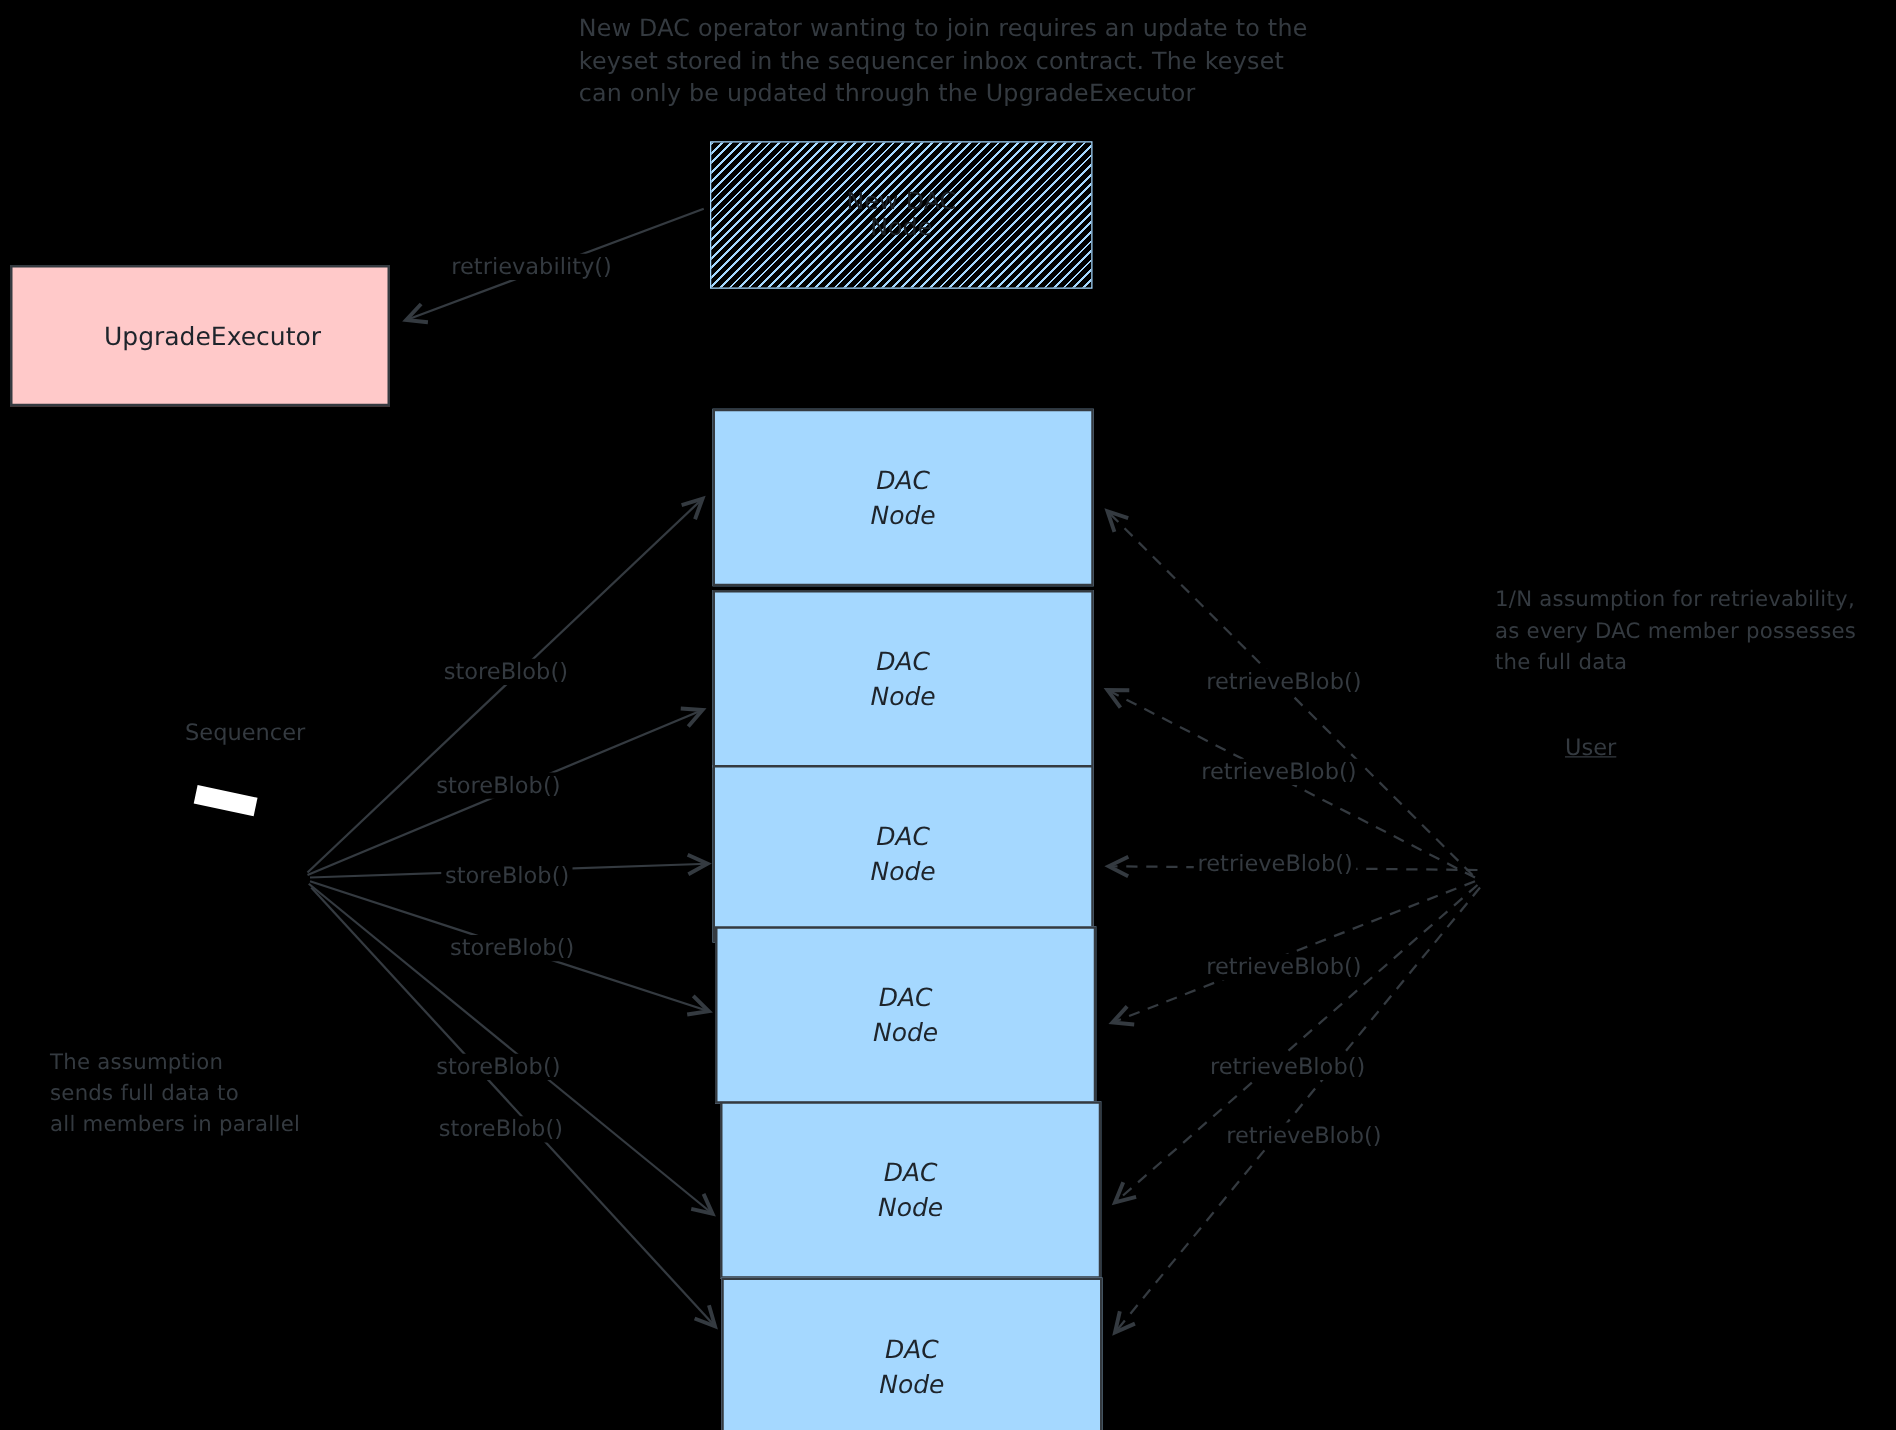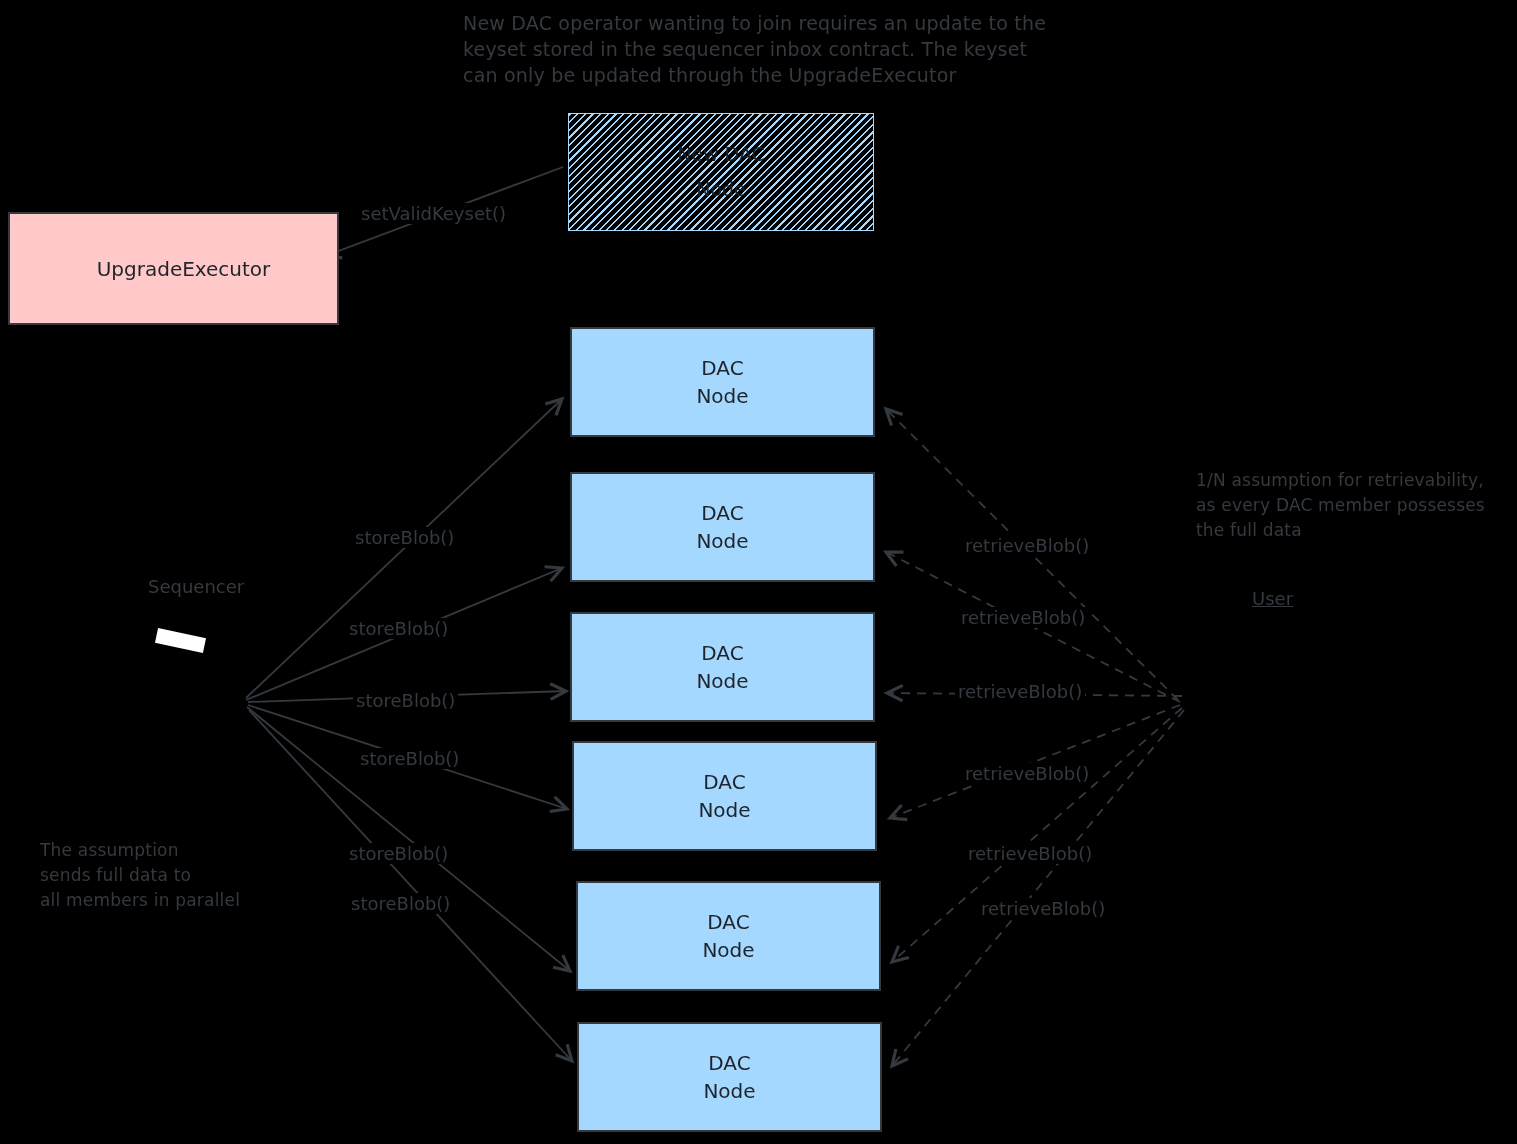--- a/index.html
+++ b/index.html
@@ -58,45 +58,46 @@
     display: flex;
     align-items: center;
     justify-content: center;
     text-align: center;
     white-space: pre-line;
     font-size: 20px;
     line-height: 28px;
   }
   .box.dac {
     width: 305px;
-    height: 110px;
+    height: 142px;
     background: var(--node-fill);
     border: 2px solid var(--node-border);
     color: var(--box-text);
+    font-style: italic;
   }
   .box.upgrade {
     left: 8px; top: 212px;
-    width: 331px; height: 113px;
+    width: 304px; height: 113px;
     background: var(--upgrade-fill);
     border: 2px solid var(--node-border);
     color: var(--box-text);
     padding-left: 20px;
   }
   .box.hatched {
     left: 568px; top: 113px;
     width: 306px; height: 118px;
     border: 1.5px solid var(--node-fill);
     background: repeating-linear-gradient(
       135deg,
       var(--node-fill) 0px, var(--node-fill) 1.6px,
       transparent 1.6px, transparent 5.4px
     );
     color: var(--hatch-text);
     font-size: 19px;
-    line-height: 35px;
+    line-height: 21px;
   }
 
   .sequencer-icon {
     position: absolute;
     left: 156px; top: 633px;
     width: 49px; height: 15px;
     background: var(--icon-white);
     transform: rotate(12deg);
   }
 </style>
@@ -173,21 +174,21 @@
   <div class="box dac" style="left:577px; top:1022px;">
     <span>DAC
 Node</span>
   </div>
 
   <div class="actor-label" style="left:120px; top:576px;margin-left:28px;">Sequencer</div>
   <div class="sequencer-icon"></div>
 
   <div class="actor-label" style="left:1252px; top:588px;text-decoration:underline;">User</div>
 
-  <div class="edge-label" style="left:358px; top:203px;">setValidKeyset()</div>
+  <div class="edge-label" style="left:358px; top:203px;">retrievability()</div>
 
   <div class="edge-label" style="left:352px; top:527px;">storeBlob()</div>
   <div class="edge-label" style="left:346px; top:618px;">storeBlob()</div>
   <div class="edge-label" style="left:353px; top:690px;">storeBlob()</div>
   <div class="edge-label" style="left:357px; top:748px;">storeBlob()</div>
   <div class="edge-label" style="left:346px; top:843px;">storeBlob()</div>
   <div class="edge-label" style="left:348px; top:893px;">storeBlob()</div>
 
   <div class="edge-label" style="left:962px; top:535px;">retrieveBlob()</div>
   <div class="edge-label" style="left:958px; top:607px;">retrieveBlob()</div>

